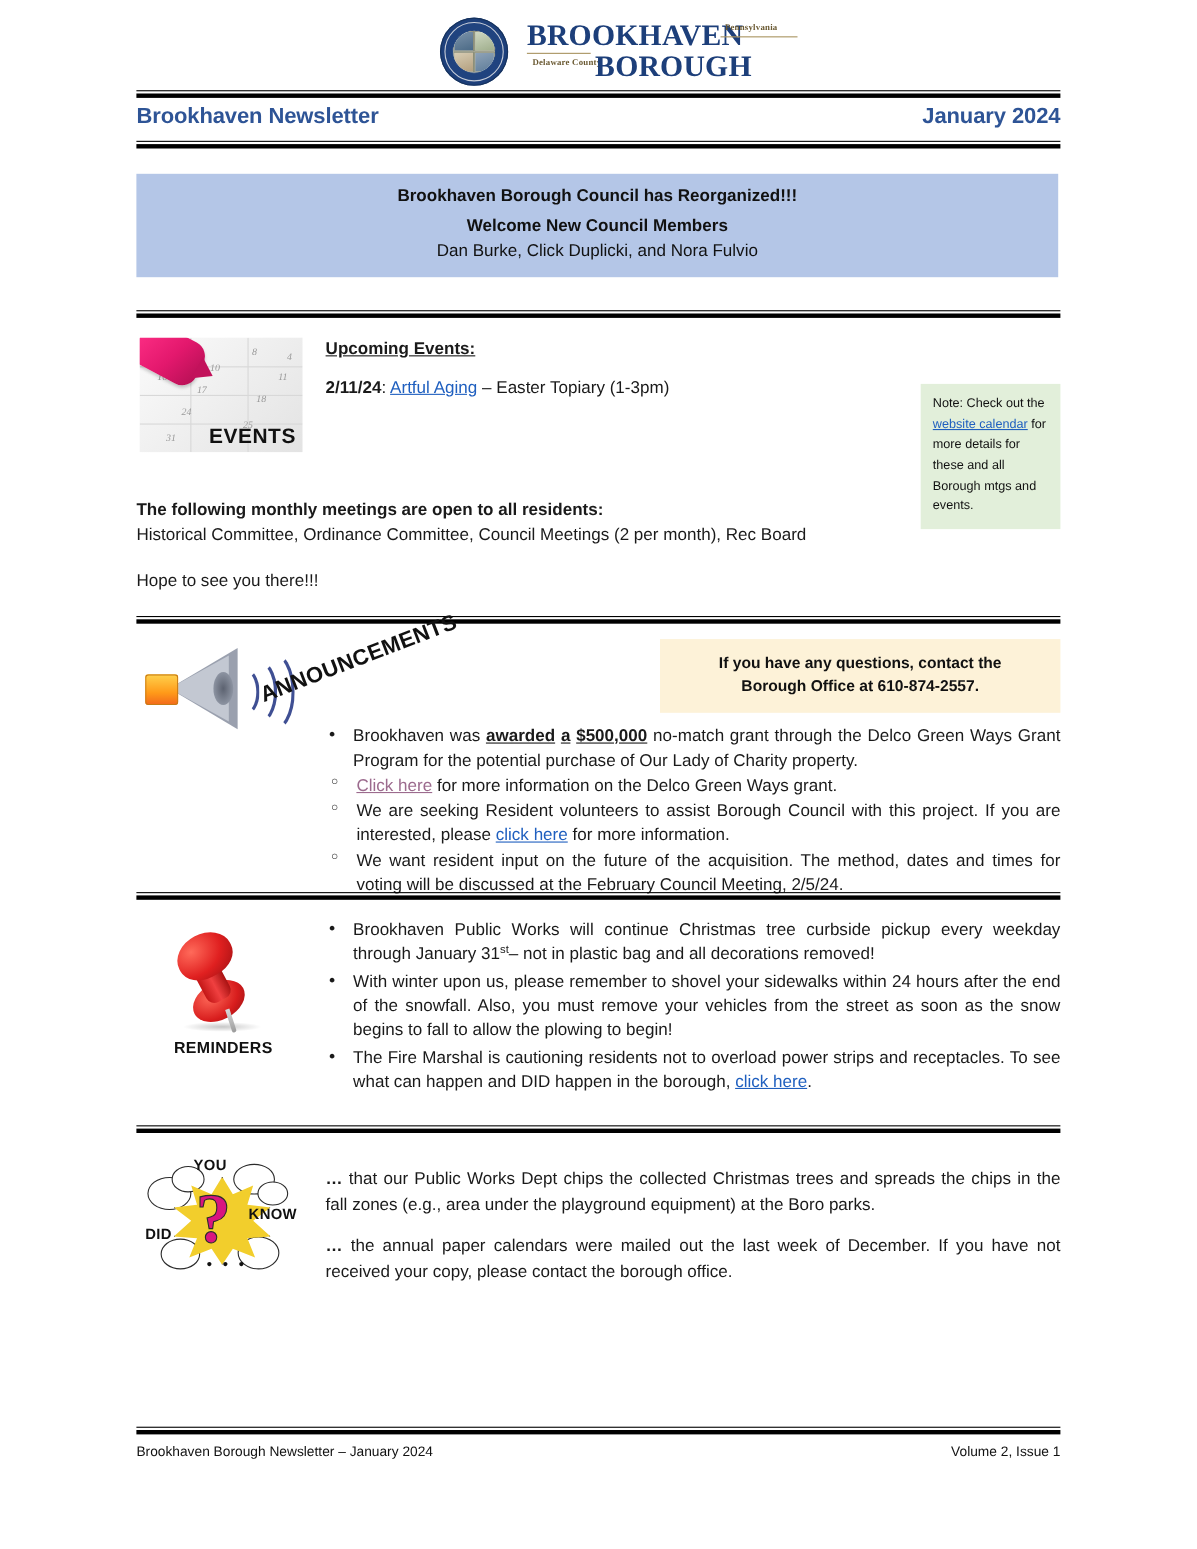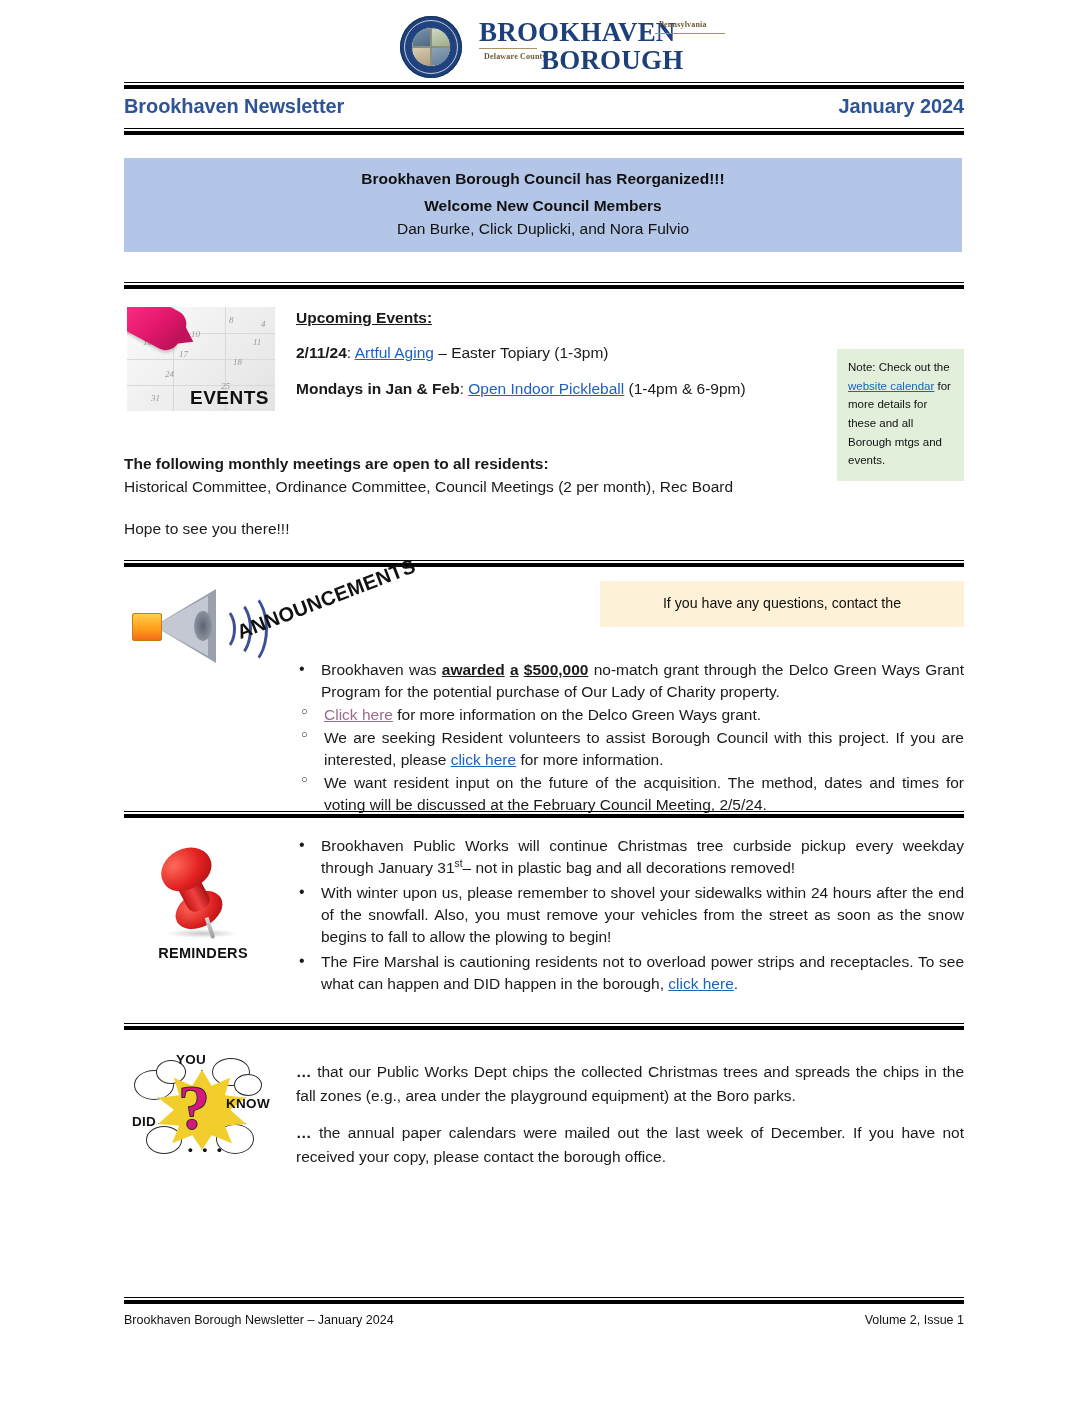--- a/index.html
+++ b/index.html
@@ -334,20 +334,21 @@
     position: absolute;
     right: 0; top: 0;
     width: 364px;
     background: #fdf2d8;
     padding: 12px 10px 13px 10px;
     box-sizing: border-box;
     text-align: center;
     font-size: 14.2px;
     line-height: 1.5;
     color: #111;
+    font-weight: bold;
   }
   .ann-list {
     position: absolute;
     left: 165px; top: 78px;
     width: 675px;
   }
   ul.b1, ul.b2 {
     margin: 0; padding: 0; list-style: none;
   }
   ul.b1 > li {
@@ -575,23 +576,20 @@
         <div class="cal-events-label">EVENTS</div>
       </div>
 
       <div class="events-text">
         <div class="ev-head">Upcoming Events:</div>
 
         <div class="ev-line">
           <b>2/11/24</b><span>: </span><a href="#" class="lnk-blue">Artful Aging</a><span> – Easter Topiary (1-3pm)</span>
         </div>
 
-        <div class="ev-line">
-          <b>Mondays in Jan &amp; Feb</b><span>: </span><a href="#" class="lnk-blue">Open Indoor Pickleball</a><span> (1-4pm &amp; 6-9pm)</span>
-        </div>
       </div>
 
       <div class="note-box">
         <span>Note: Check out the </span><a href="#" class="lnk-blue">website calendar</a><span> for more details for these and all Borough mtgs and events.</span>
       </div>
     </div>
 
     <div class="meet-wrap">
       <div class="meet-head">The following monthly meetings are open to all residents:</div>
       <div class="meet-body">Historical Committee, Ordinance Committee, Council Meetings (2 per month), Rec Board</div>
@@ -608,20 +606,21 @@
         <div class="mg-inner"></div>
         <div class="mg-handle"></div>
         <div class="mg-wave mg-w1"></div>
         <div class="mg-wave mg-w2"></div>
         <div class="mg-wave mg-w3"></div>
       </div>
       <div class="ann-label">ANNOUNCEMENTS</div>
 
       <div class="contact-box">
         <div>If you have any questions, contact the</div>
+        <div>Borough Office at 610-874-2557.</div>
       </div>
 
       <div class="ann-list">
         <ul class="b1">
           <li>
             <span>Brookhaven was </span><b style="text-decoration:underline">awarded</b><span> </span><b style="text-decoration:underline">a</b><span> </span><b style="text-decoration:underline">$500,000</b><span> no-match grant through the Delco Green Ways Grant Program for the potential purchase of Our Lady of Charity property.</span>
           </li>
         </ul>
         <ul class="b2">
           <li>

